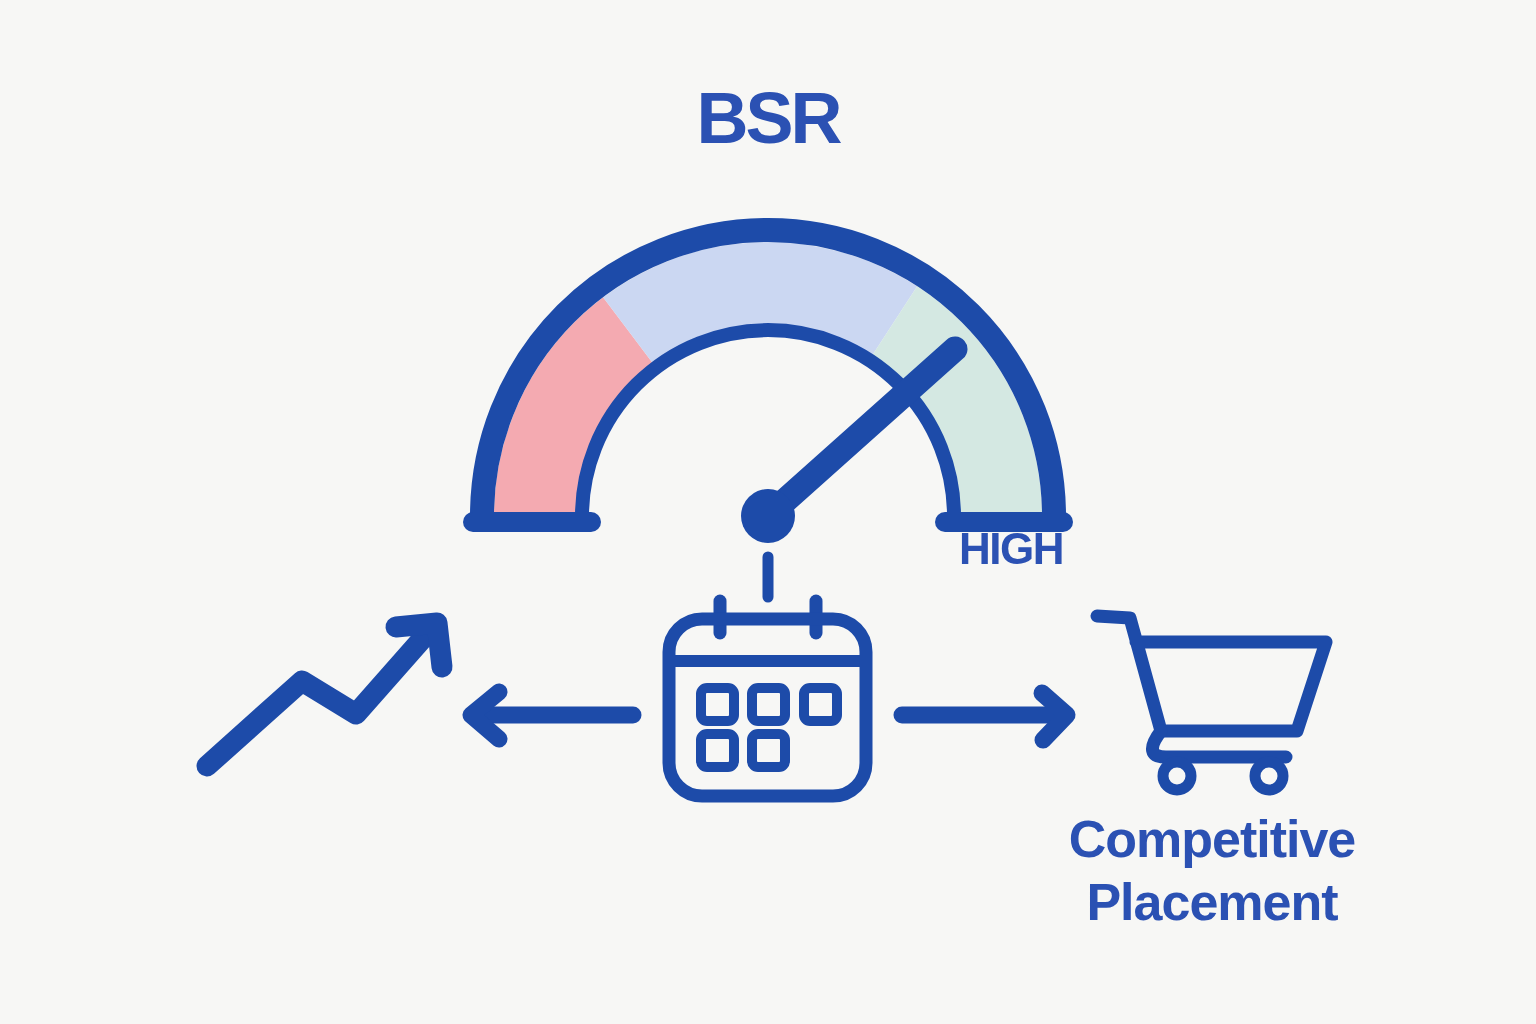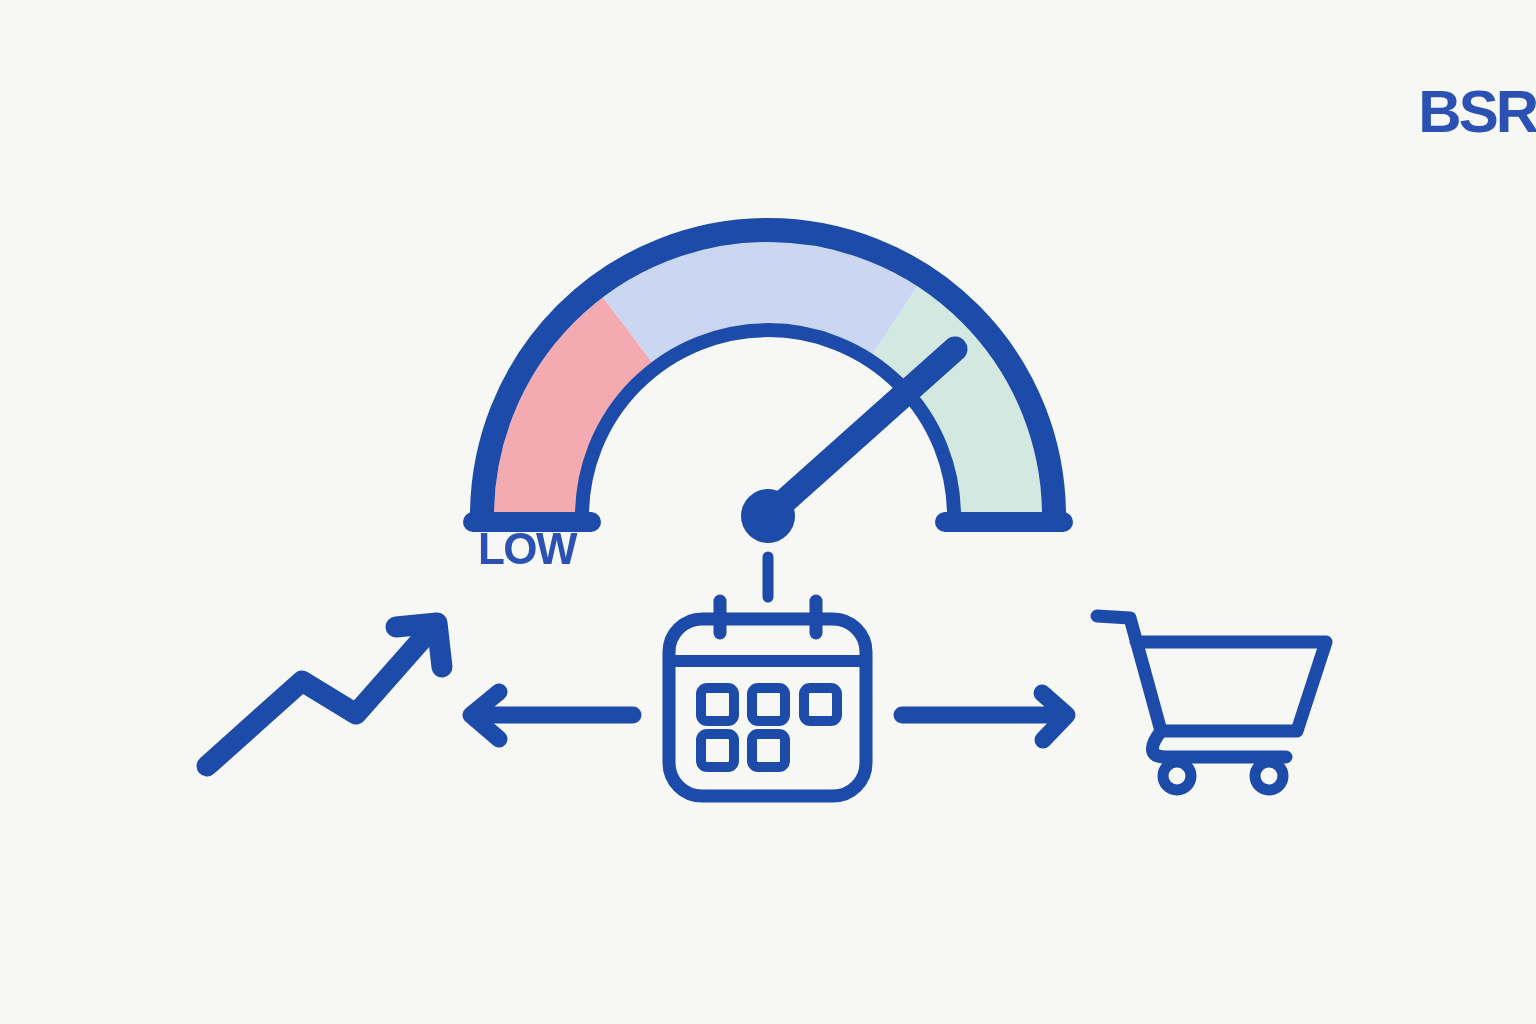--- a/index.html
+++ b/index.html
@@ -5,22 +5,22 @@
   html,body{margin:0;padding:0;background:#eee;}
   .canvas{
     position:relative;width:1536px;height:1024px;overflow:hidden;
     background:var(--bg,#f7f7f5);
     font-family:"Liberation Sans",sans-serif;
   }
   svg.layer{position:absolute;left:0;top:0;}
   .st{fill:none;stroke:var(--blue,#1d4ba9);}
   .fb{fill:var(--blue,#1d4ba9);stroke:none;}
   .title{
-    position:absolute;top:82px;left:0;right:0;text-align:right;
-    font-size:60px;font-weight:800;letter-spacing:-3px;line-height:1;
+    position:absolute;top:82px;left:0;right:0;text-align:center;
+    font-size:72px;font-weight:800;letter-spacing:-3px;line-height:1;
     color:var(--text-blue,#2b51b3);
   }
   .gauge-label{
     position:absolute;top:524px;width:200px;text-align:center;
     font-size:44px;font-weight:800;letter-spacing:-1.5px;
     color:var(--text-blue,#2b51b3);
   }
   .low{left:427px;}
   .high{left:911px;}
   .factor-label{
@@ -84,15 +84,16 @@
     <g>
       <path class="st" stroke-width="13" stroke-linecap="round" stroke-linejoin="round" d="M1097,616 L1130,618 L1161,731 L1297,731 L1326,642 L1136,642"></path>
       <path class="st" stroke-width="13" stroke-linecap="round" d="M1161,731 C1148,748 1150,757 1166,757 L1286,757"></path>
       <circle class="st" stroke-width="11" cx="1177" cy="776" r="14"></circle>
       <circle class="st" stroke-width="11" cx="1269" cy="776" r="14"></circle>
     </g>
   </svg>
 
   <div class="title">BSR</div>
 
-  <div class="gauge-label low">LOW</div>
+  <div class="gauge-label high">HIGH</div>
 
+  <div class="factor-label f-comp">Competitive Placement</div>
 </div>
 
 </body></html>

